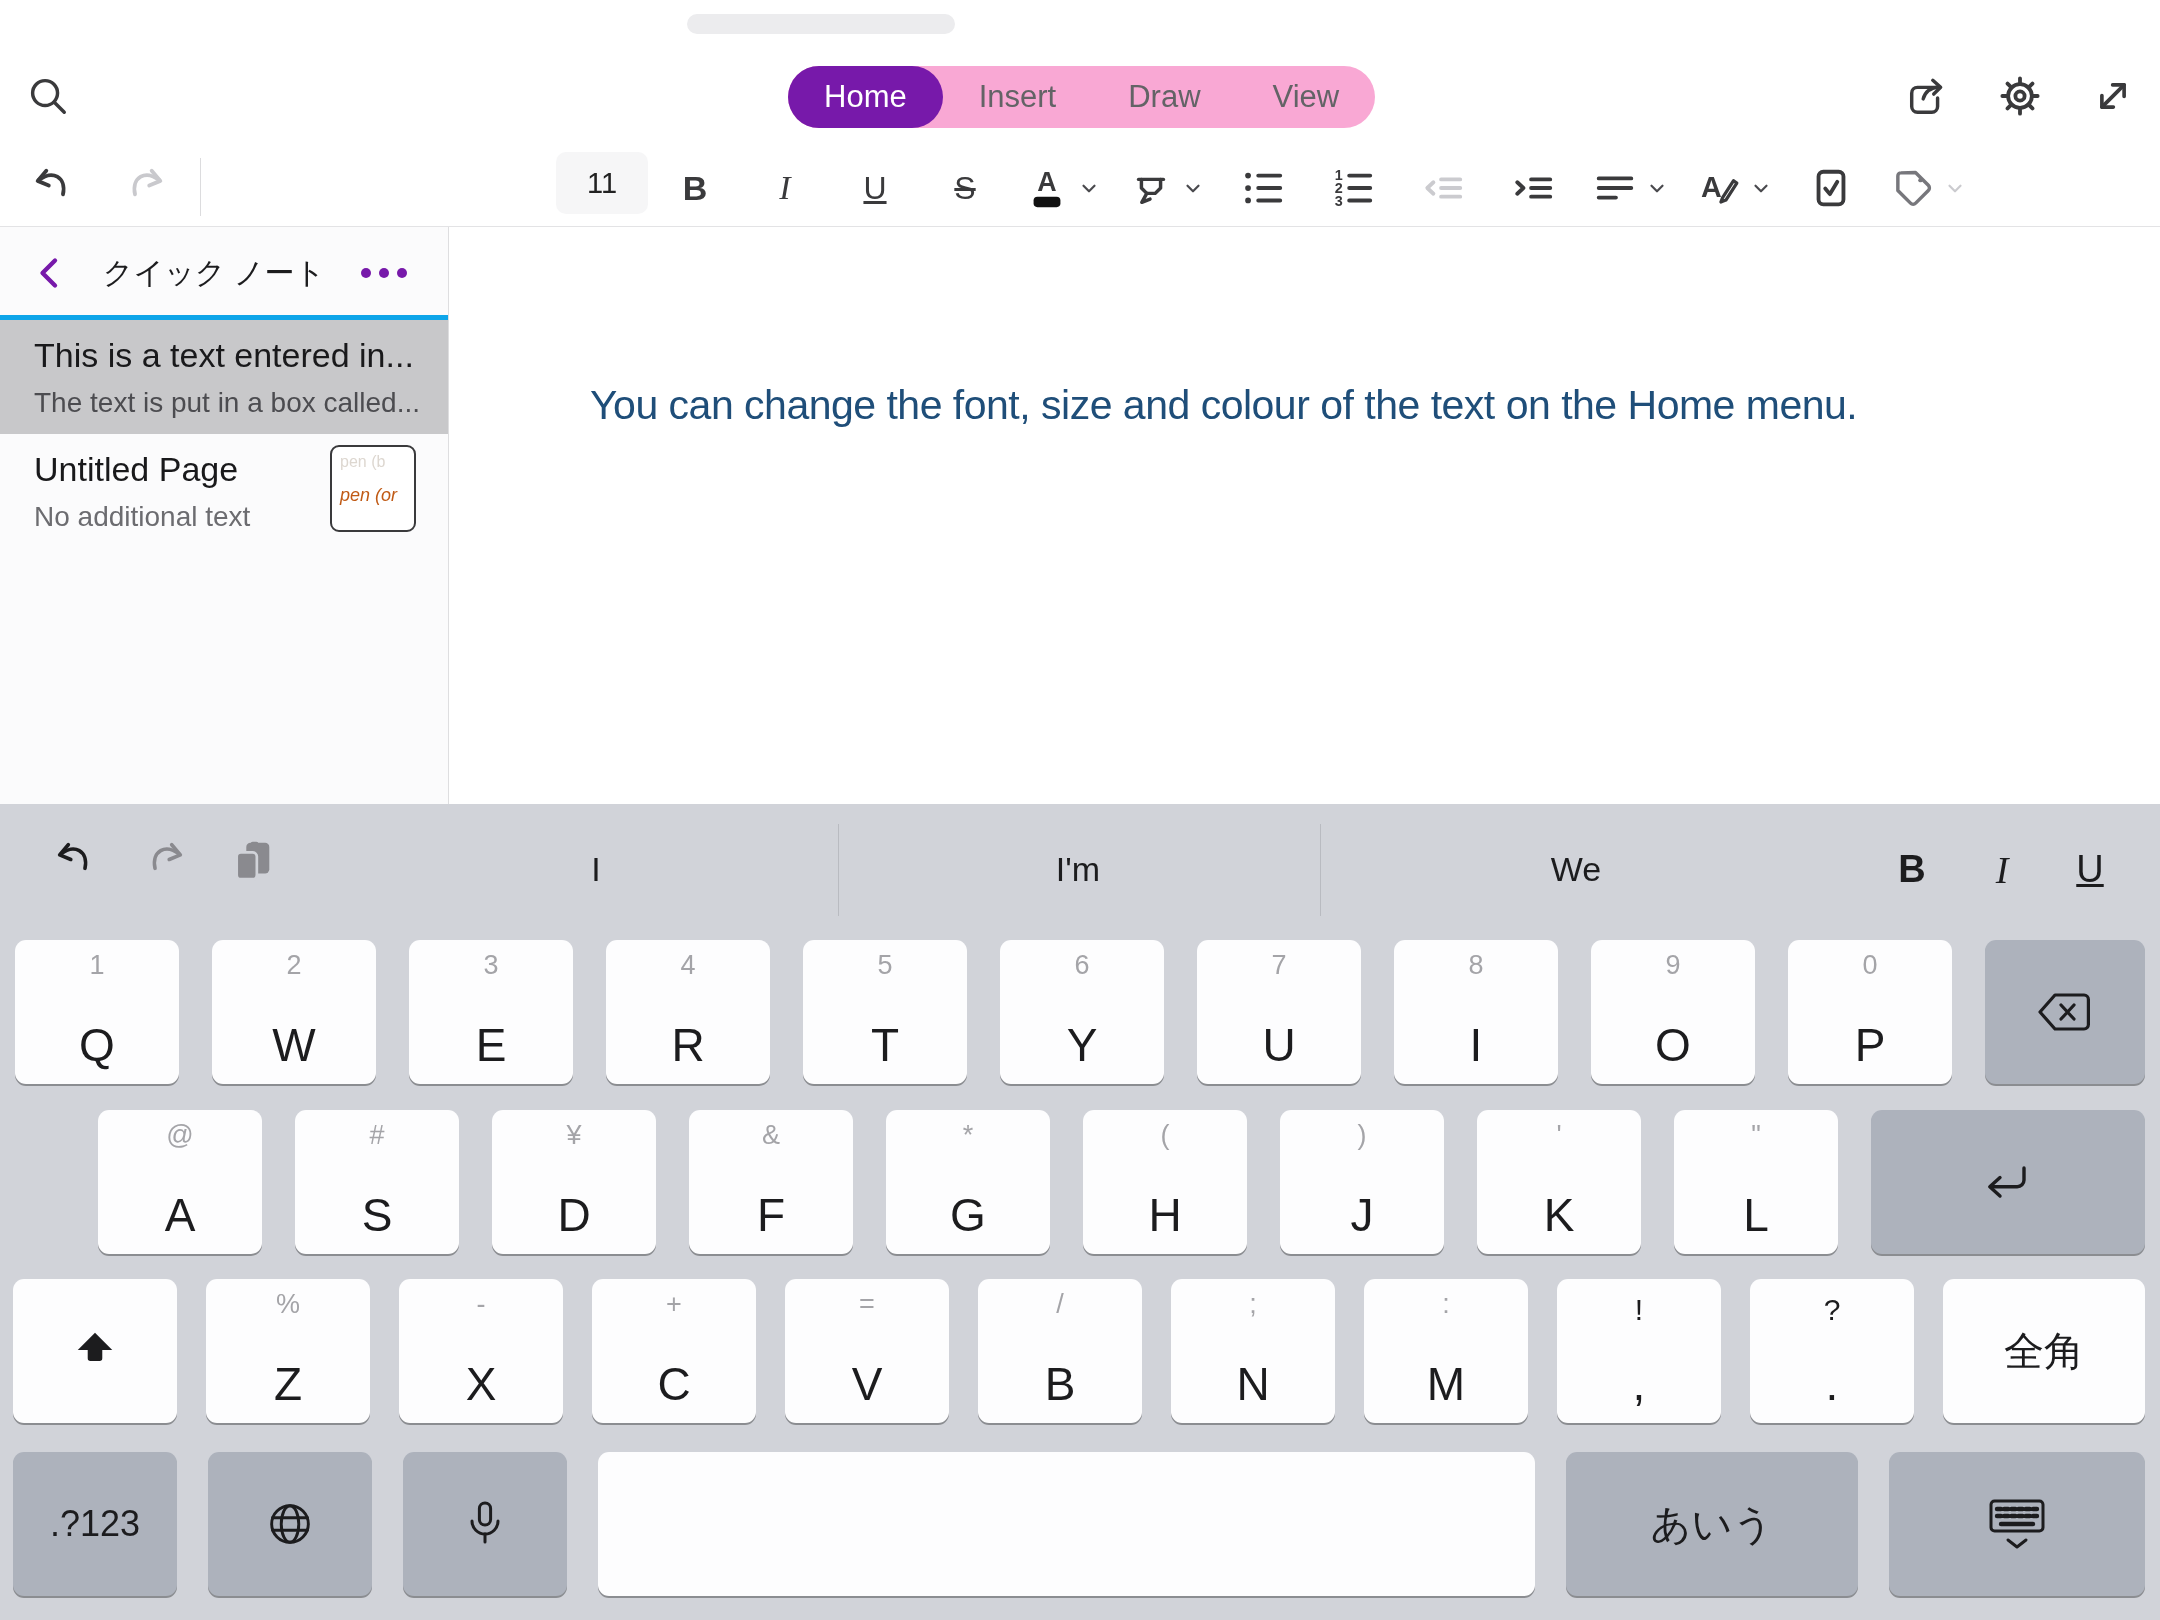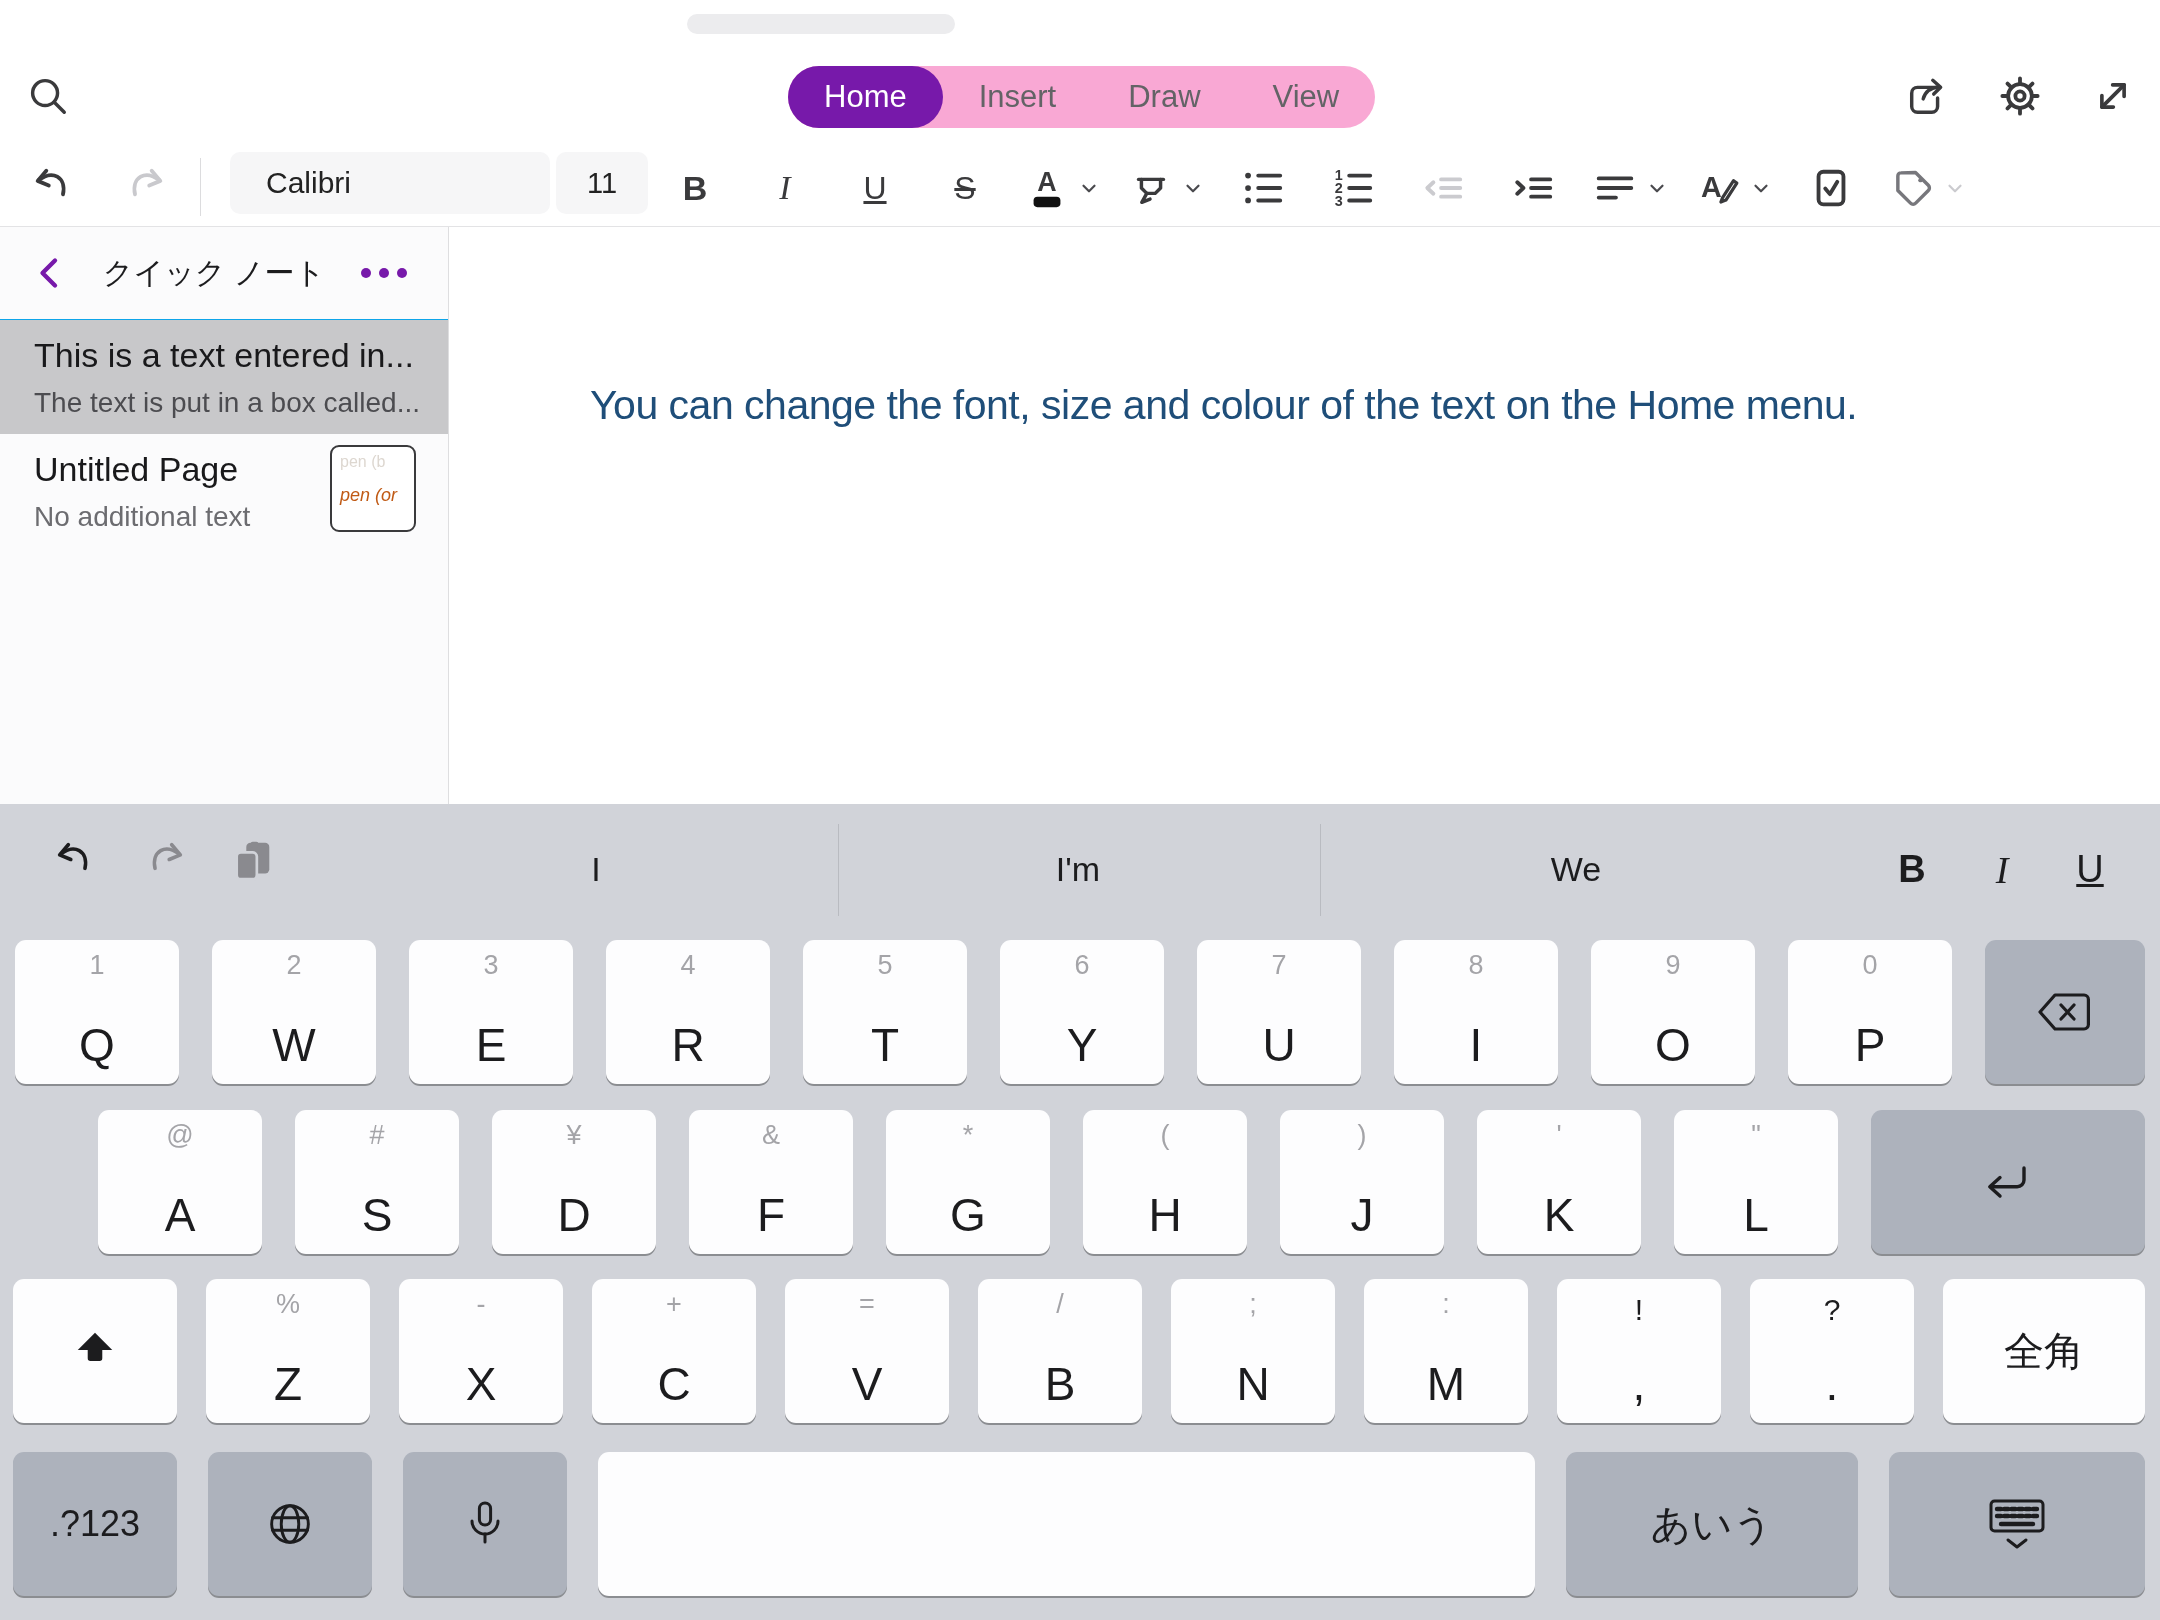--- a/index.html
+++ b/index.html
@@ -37,21 +37,21 @@
   .tbtn svg { width:46px; height:46px; }
   .glyph-b { font-size:34px; font-weight:bold; }
   .glyph-i { font-size:34px; font-style:italic; font-family:"Liberation Serif","DejaVu Serif",serif; }
   .glyph-u { font-size:32px; text-decoration:underline; }
   .glyph-s { font-size:32px; text-decoration:line-through; }
   .chev { width:22px !important; height:22px !important; margin-left:8px; color:#4a4a4e; }
 
   
   #content { position:absolute; left:0; top:227px; width:2160px; height:577px; background:#fff; }
   #sidebar { position:absolute; left:0; top:0; width:449px; height:577px; background:#fbfbfc; border-right:1px solid #dedee0; }
-  #sb-header { position:relative; height:93px; border-bottom:1px solid #0ea5e9;padding-left:48px; }
+  #sb-header { position:relative; height:93px; border-bottom:5px solid #0ea5e9;padding-left:48px; }
   #sb-back { position:absolute; left:30px; top:24px; width:40px; height:44px; color:#7719aa; }
   #sb-back svg { width:100%; height:100%; }
   #sb-title { position:absolute; left:70px; right:90px; top:0; height:93px; display:flex; align-items:center; justify-content:center;
     font-size:30px; color:#1c1c1e; white-space:nowrap; }
   #sb-more { position:absolute; right:36px; top:30px; width:56px; height:32px; color:#7719aa; }
   #sb-more svg { width:56px; height:32px; }
   .page-row { position:relative; height:114px; padding:16px 0 0 34px; }
   .page-row.selected { background:#c8c8ca; }
   .page-title { font-size:34px; color:#19191b; white-space:nowrap; overflow:hidden; }
   .page-sub { margin-top:12px; font-size:28px; color:#6c6c70; white-space:nowrap; overflow:hidden; padding-right:10px; }
@@ -151,21 +151,20 @@
       </svg>
     </span>
     <span class="icon-btn" id="redo-btn">
       <svg viewBox="0 0 24 24" fill="none" stroke="currentColor" stroke-width="2" stroke-linecap="round" stroke-linejoin="round">
         <path d="M15.5 3.5 L20 8.8 L14.2 11.2"></path>
           <path d="M19.4 8.4 C12.5 2.8 4.8 6.8 6.8 15.8"></path>
       </svg>
     </span>
     <div id="tb-divider"></div>
 
-    <div id="font-field">Calibri</div>
     <div id="size-field">11</div>
 
     <div id="fmt-icons">
       <span class="tbtn glyph-b">B</span>
       <span class="tbtn glyph-i">I</span>
       <span class="tbtn glyph-u">U</span>
       <span class="tbtn glyph-s">S</span>
 
       <span class="tbtn">
         <svg viewBox="0 0 24 24" fill="none" stroke="currentColor" stroke-width="1.8">

